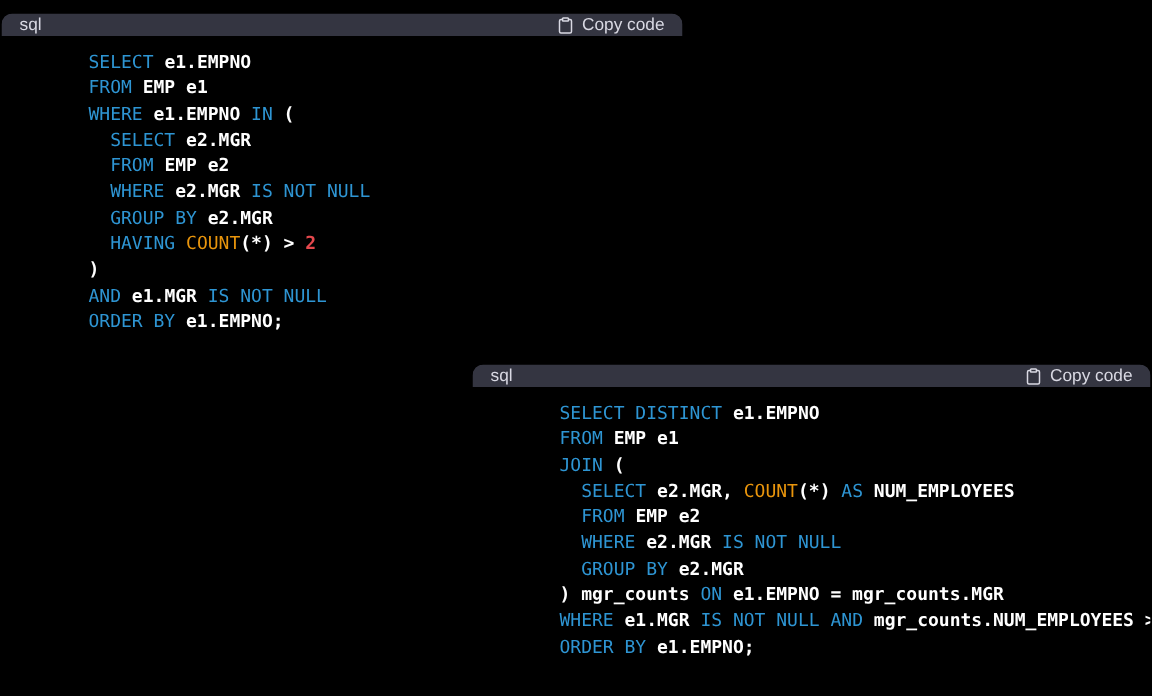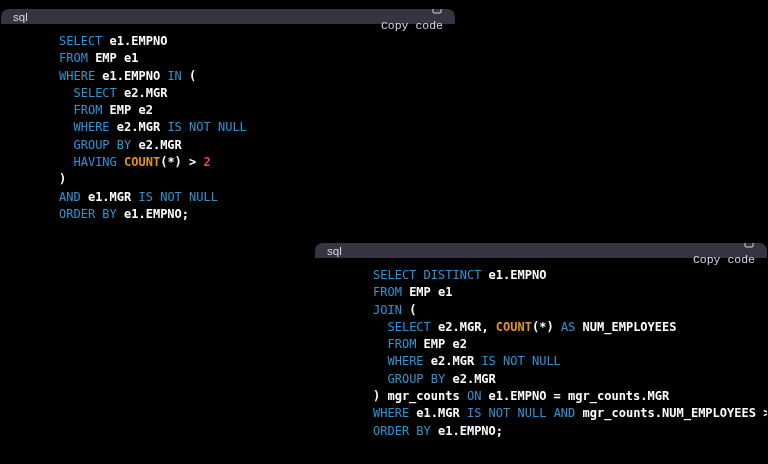--- a/index.html
+++ b/index.html
@@ -25,46 +25,45 @@
     justify-content: space-between;
     padding: 0 12px;
     border-radius: 7px 7px 0 0;
   }
   .lang {
     color: var(--header-text, #d9d9e3);
     font-size: 11.5px;
   }
   .copy-btn {
     display: flex;
-    align-items: flex-end;
+    align-items: flex-start;
     gap: 5px;
     background: transparent;
     border: none;
     color: var(--header-text, #d9d9e3);
     font-size: 11.5px;
-    font-family: Liberation Mono, monospace;
+    font-family: Liberation Sans, sans-serif;
     cursor: pointer;
     padding: 0;
-    flex-direction: column;
   }
   .clip { display: inline-flex; align-items: center; }
   .code-body {
     display: block;
     background: #000000;
     padding: 9px 14px 11px 14px;
     font-family: "DejaVu Sans Mono", monospace;
     font-size: 12px;
     line-height: 17.3px;
     white-space: pre;
     overflow: hidden;
   }
   .code-line { white-space: pre; margin-left: 44px; }
   .tok-kw  { color: var(--kw, #2e95d3); font-weight: normal; }
   .tok-pl  { color: var(--pl, #ffffff); font-weight: bold; }
-  .tok-fn  { color: var(--fn, #e9950c); font-weight: bold; }
+  .tok-fn  { color: var(--fn, #e9950c); font-weight: normal; }
   .tok-num { color: var(--num, #e5484d); font-weight: bold; }
 </style>
 </head>
 <body style="background: rgb(0, 0, 0);">
 
 <div class="code-block block-1">
   <div class="code-header">
     <span class="lang">sql</span>
     <button class="copy-btn">
       <span class="clip">

